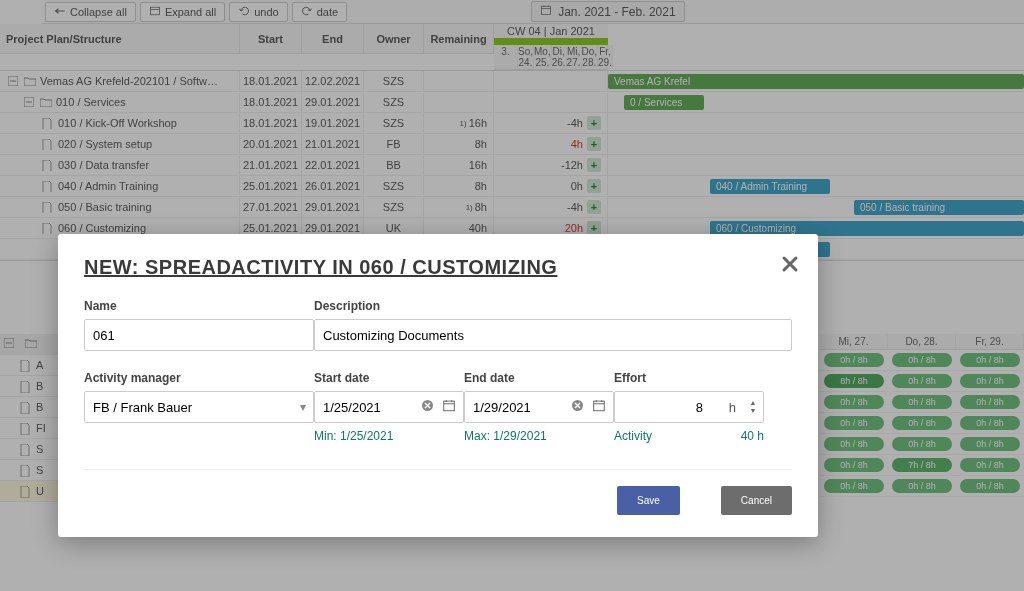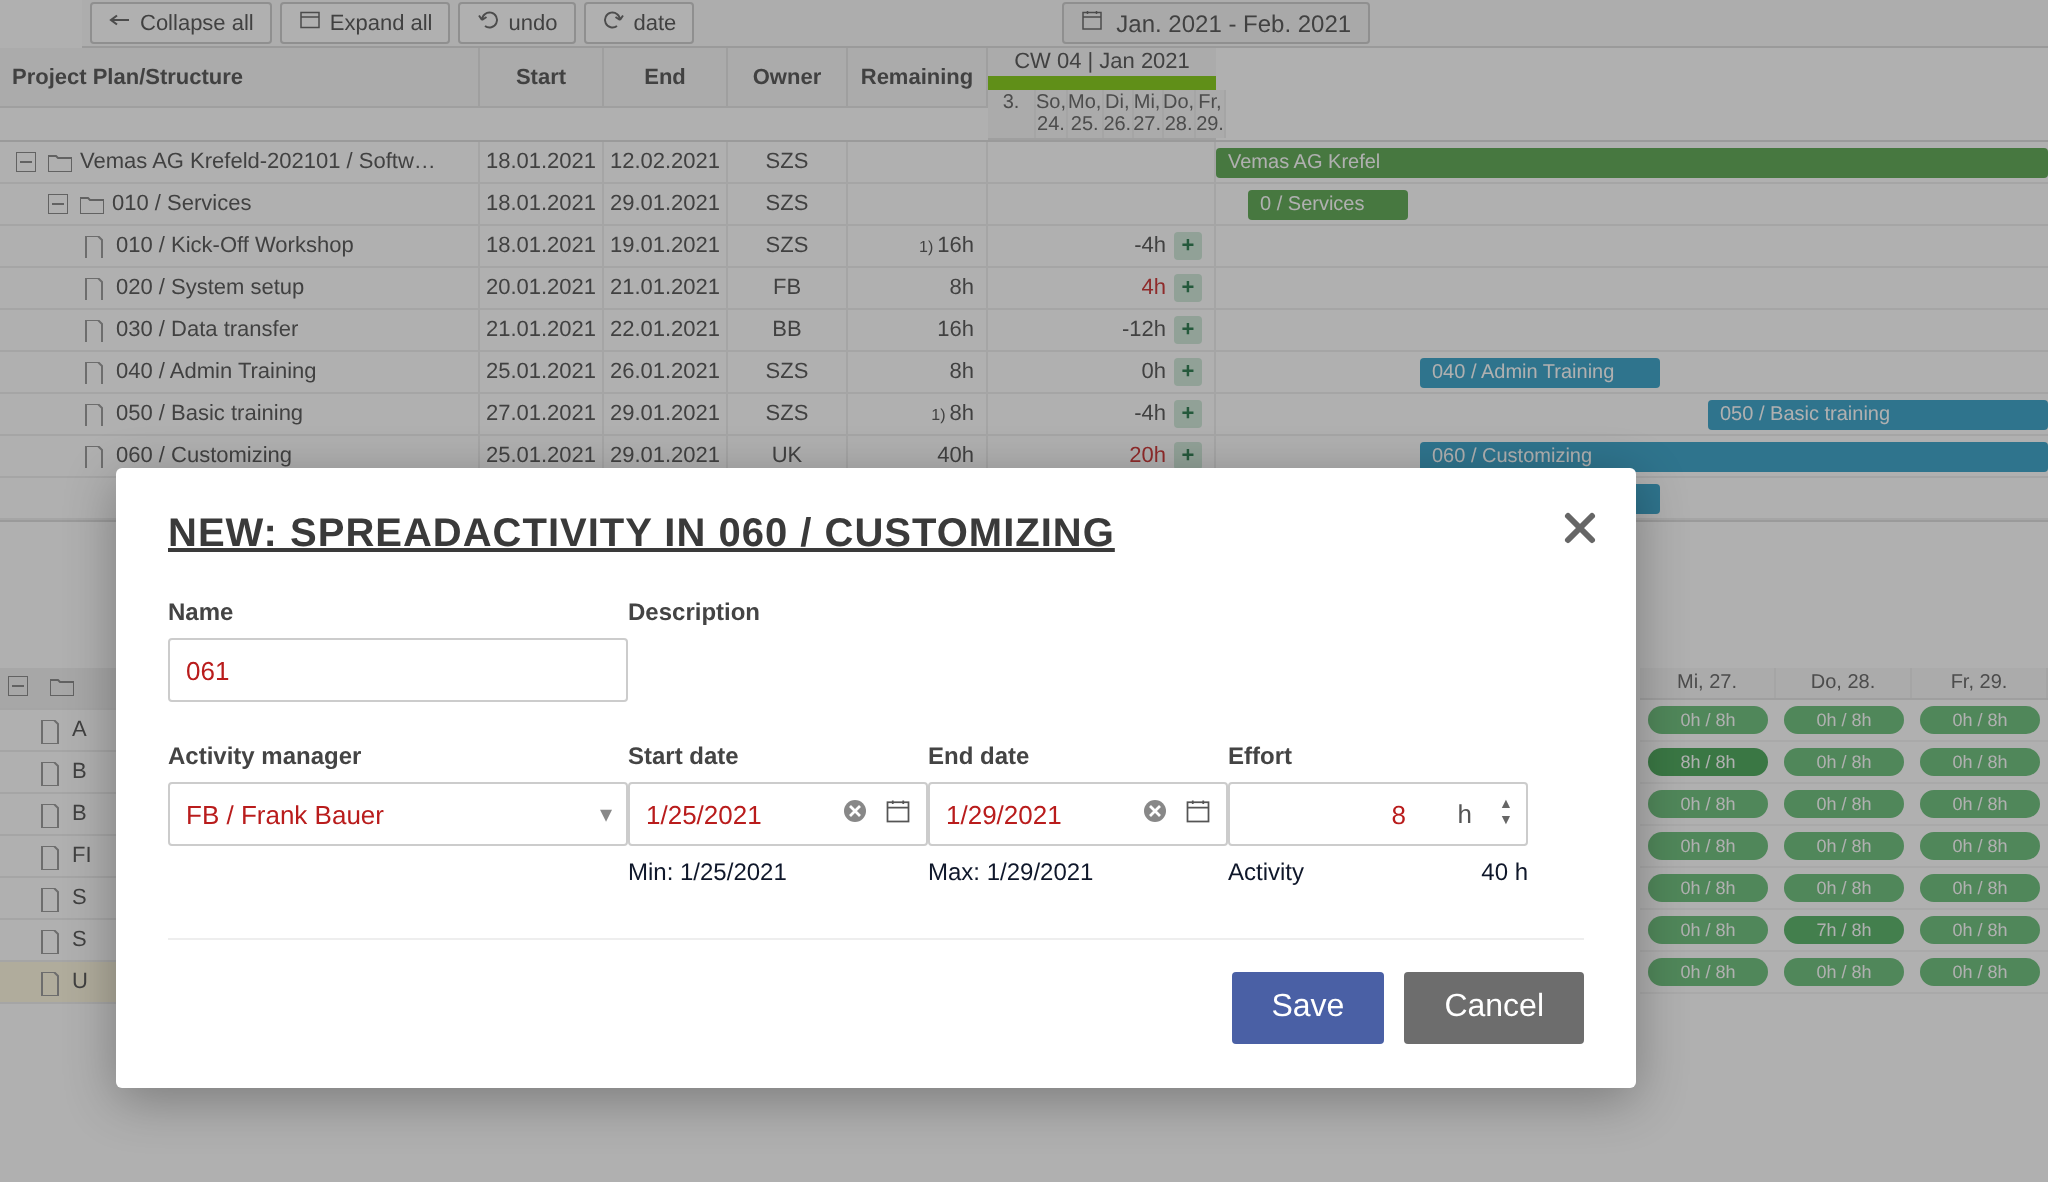--- a/index.html
+++ b/index.html
@@ -260,33 +260,33 @@
 
   .form-group label {
     display: block;
     font-weight: bold;
     font-size: 12px;
     color: #444;
     margin-bottom: 6px;
   }
   .form-group .hint {
     font-size: 12px;
-    color: #0f172a;
+    color: #0f766e;
     margin-top: 6px;
   }
   .form-group .hint.right { display:flex; justify-content:space-between; }
 
   .txtinput, .selectinput, .dateinput, .numinput {
     width: 100%;
     height: 32px;
     border: 1px solid #ccc;
     border-radius: 2px;
     padding: 0 8px;
     font-size: 13px;
-    color: #b91c1c;
+    color: #000000;
     background: #fff;
   }
   .selectwrap { position: relative; }
   .selectwrap .caret {
     position: absolute;
     right: 8px; top: 50%;
     transform: translateY(-50%);
     color: #888;
     pointer-events: none;
   }
@@ -335,22 +335,23 @@
   }
   .modal-footer {
     display: flex;
     justify-content: flex-end;
     gap: 10px;
   }
   .btn {
     border: none;
     border-radius: 2px;
     padding: 9px 20px;
-    font-size: 16px;
+    font-size: 10px;
     cursor: pointer;
+    margin-left: 31px;
   }
   .btn-primary { background: #4a60a5; color: #fff; }
   .btn-secondary { background: #6d6d6d; color: #fff; }
 
 </style>
 </head>
 <body>
 
 <div class="toolbar">
   <div class="tbtn">
@@ -750,20 +751,21 @@
     </span>
   </div>
 
   <div class="form-row fr-2">
     <div class="form-group">
       <label>Name</label>
       <input class="txtinput" value="061" style="">
     </div>
     <div class="form-group">
       <label>Description</label>
+      <input class="txtinput" value="Customizing Documents" style="">
     </div>
   </div>
 
   <div class="form-row fr-4">
     <div class="form-group">
       <label>Activity manager</label>
       <div class="selectwrap">
         <input class="selectinput" readonly="" value="FB / Frank Bauer" style="">
         <span class="caret">▾</span>
       </div>

